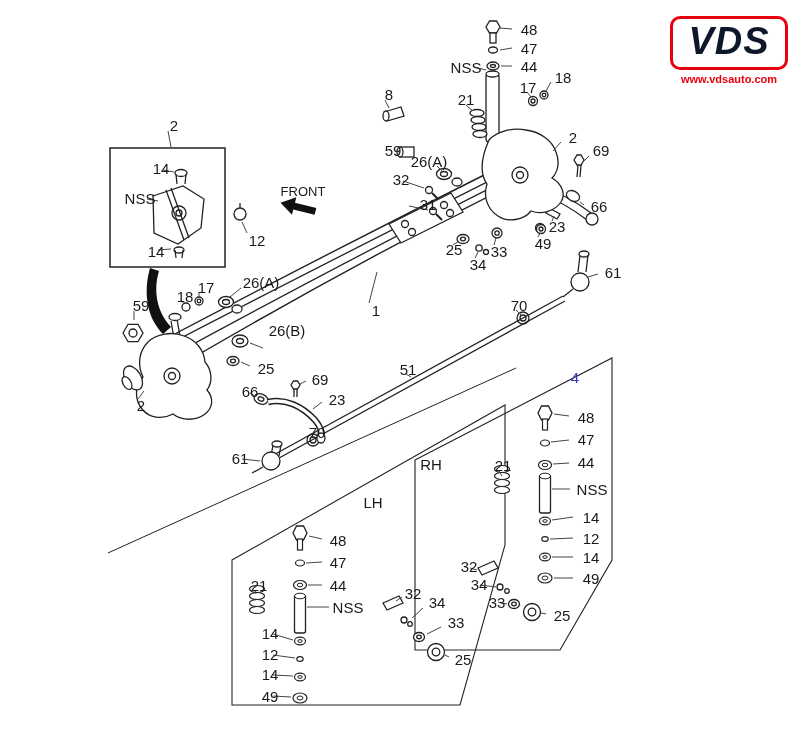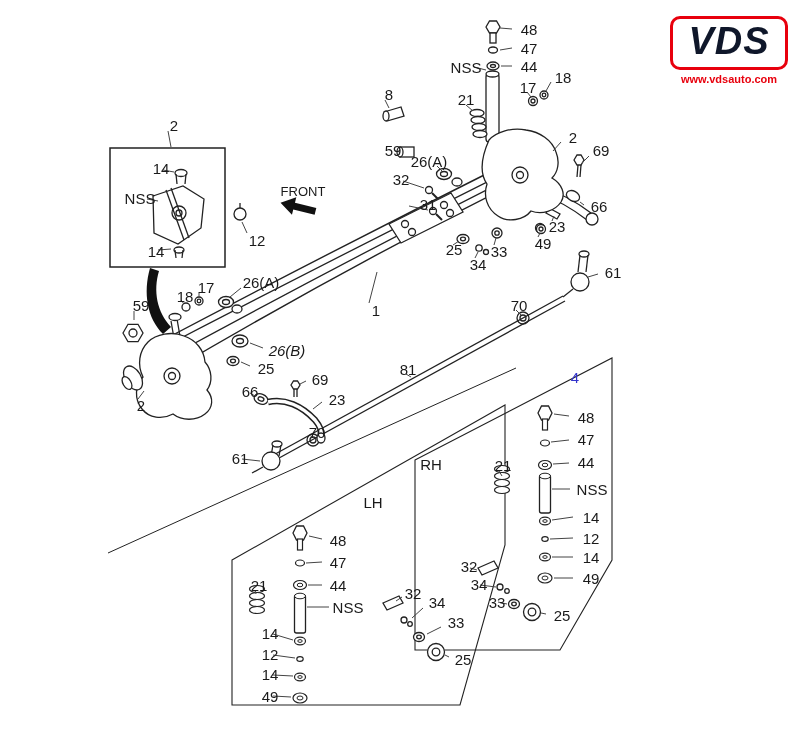--- a/index.html
+++ b/index.html
@@ -319,27 +319,27 @@
       <div class="part-label" style="left: 149px; top: 251px;">14</div>
       <div class="part-label" style="left: 250px; top: 240px;">12</div>
       <div class="part-label" style="left: 296px; top: 191px; font-size: 13px;">FRONT</div>
       <div class="part-label" style="left: 199px; top: 287px;">17</div>
       <div class="part-label" style="left: 178px; top: 296px;">18</div>
       <div class="part-label" style="left: 254px; top: 282px;">26(A)</div>
       <div class="part-label" style="left: 134px; top: 305px;">59</div>
       <div class="part-label" style="left: 369px; top: 310px;">1</div>
       <div class="part-label" style="left: 512px; top: 305px;">70</div>
       <div class="part-label" style="left: 606px; top: 272px;">61</div>
-      <div class="part-label" style="left: 280px; top: 350px; font-style: italic;">26(B)</div>
+      <div class="part-label" style="left: 280px; top: 330px;">26(B)</div>
       <div class="part-label" style="left: 259px; top: 368px;">25</div>
       <div class="part-label" style="left: 134px; top: 405px;">2</div>
       <div class="part-label" style="left: 313px; top: 379px;">69</div>
       <div class="part-label" style="left: 243px; top: 391px;">66</div>
       <div class="part-label" style="left: 330px; top: 399px;">23</div>
-      <div class="part-label" style="left: 401px; top: 369px;">81</div>
+      <div class="part-label" style="left: 401px; top: 369px;">51</div>
       <div class="part-label" style="left: 310px; top: 432px;">70</div>
       <div class="part-label" style="left: 233px; top: 458px;">61</div>
       <div class="part-label" style="left: 568px; top: 377px; color: rgb(51, 51, 204);">4</div>
       <div class="part-label" style="left: 424px; top: 464px;">RH</div>
       <div class="part-label" style="left: 366px; top: 502px;">LH</div>
       <div class="part-label" style="left: 579px; top: 417px;">48</div>
       <div class="part-label" style="left: 579px; top: 439px;">47</div>
       <div class="part-label" style="left: 579px; top: 462px;">44</div>
       <div class="part-label" style="left: 496px; top: 465px;">21</div>
       <div class="part-label" style="left: 585px; top: 489px;">NSS</div>

